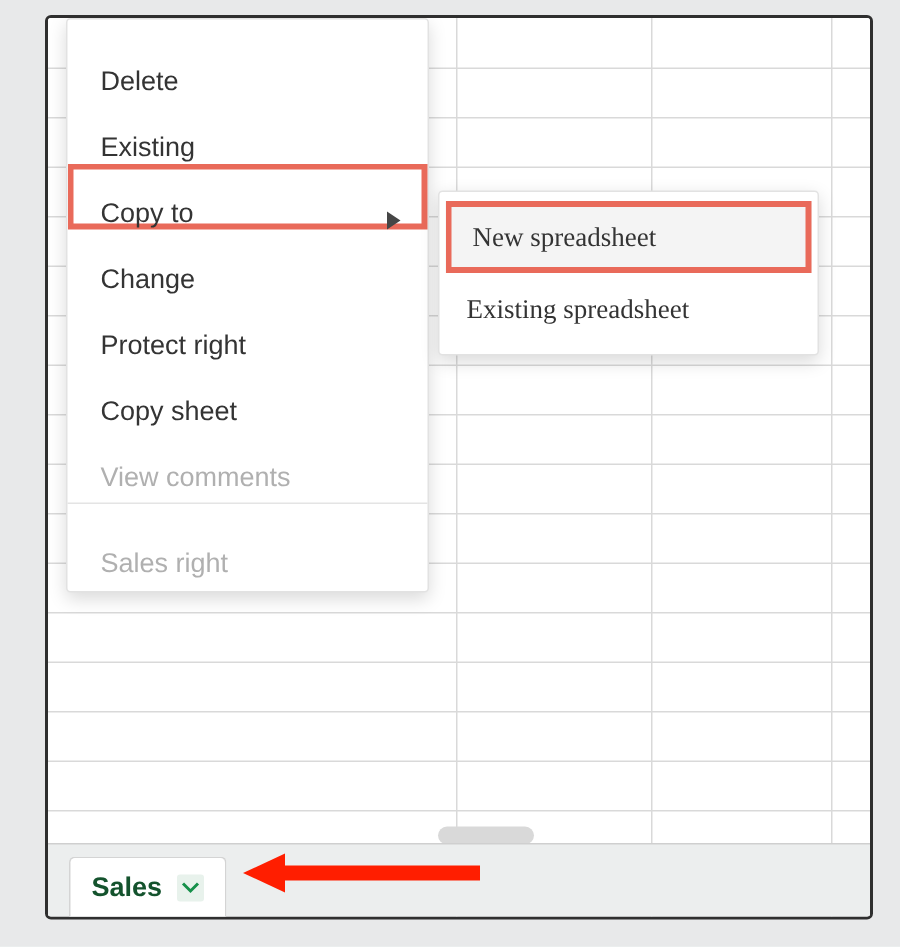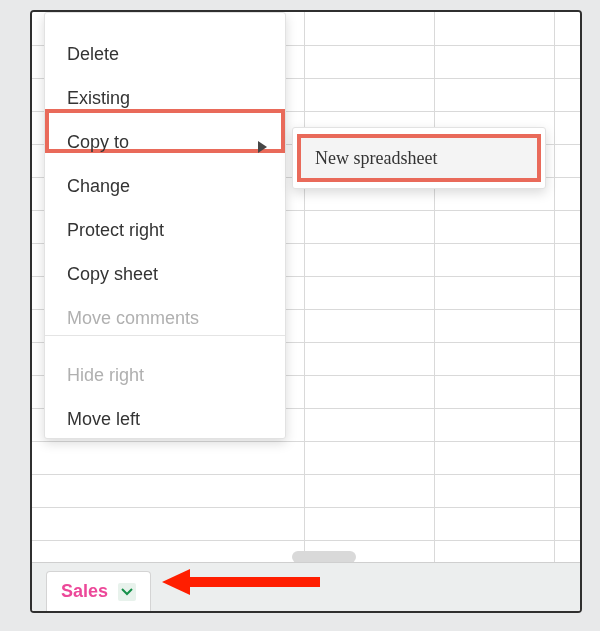--- a/index.html
+++ b/index.html
@@ -61,21 +61,21 @@
     margin-left:14px;
     height:40px;
     padding:0 14px;
     background:#ffffff;
     border:1px solid #d4d4d4;
     border-bottom:none;
     border-radius:4px 4px 0 0;
     display:flex;
     align-items:center;
     font-weight:700;
-    color:#ec4899;
+    color:#14532d;
     font-size:18px;
     position:relative;
     top:4px;
   }
   .tab-caret{
     margin-left:10px;
     width:18px;height:18px;
     background:#e8f2ec;
     border-radius:2px;
     display:flex;
@@ -230,34 +230,34 @@
       <div class="ctx-item">
         <span>Change</span>
       </div>
       <div class="ctx-item">
         <span>Protect right</span>
       </div>
       <div class="ctx-item">
         <span>Copy sheet</span>
       </div>
       <div class="ctx-item disabled">
-        <span>Move comments</span>
+        <span>View comments</span>
       </div>
       <div class="ctx-sep"></div>
       <div class="ctx-item disabled">
-        <span>Hide right</span>
-      </div>
-      <div class="ctx-item">
-        <span>Move left</span>
+        <span>Sales right</span>
       </div>
     </div>
 
     <div class="submenu">
       <div class="sub-item hl">
         <span>New spreadsheet</span>
+      </div>
+      <div class="sub-item">
+        <span>Existing spreadsheet</span>
       </div>
     </div>
 
     <svg class="pointer-arrow" viewBox="0 0 160 30">
       <defs>
         <linearGradient id="ga" x1="0" x2="1">
           <stop offset="0" stop-color="#ff1e00"></stop>
           <stop offset="1" stop-color="#ff1e00"></stop>
         </linearGradient>
       </defs>

